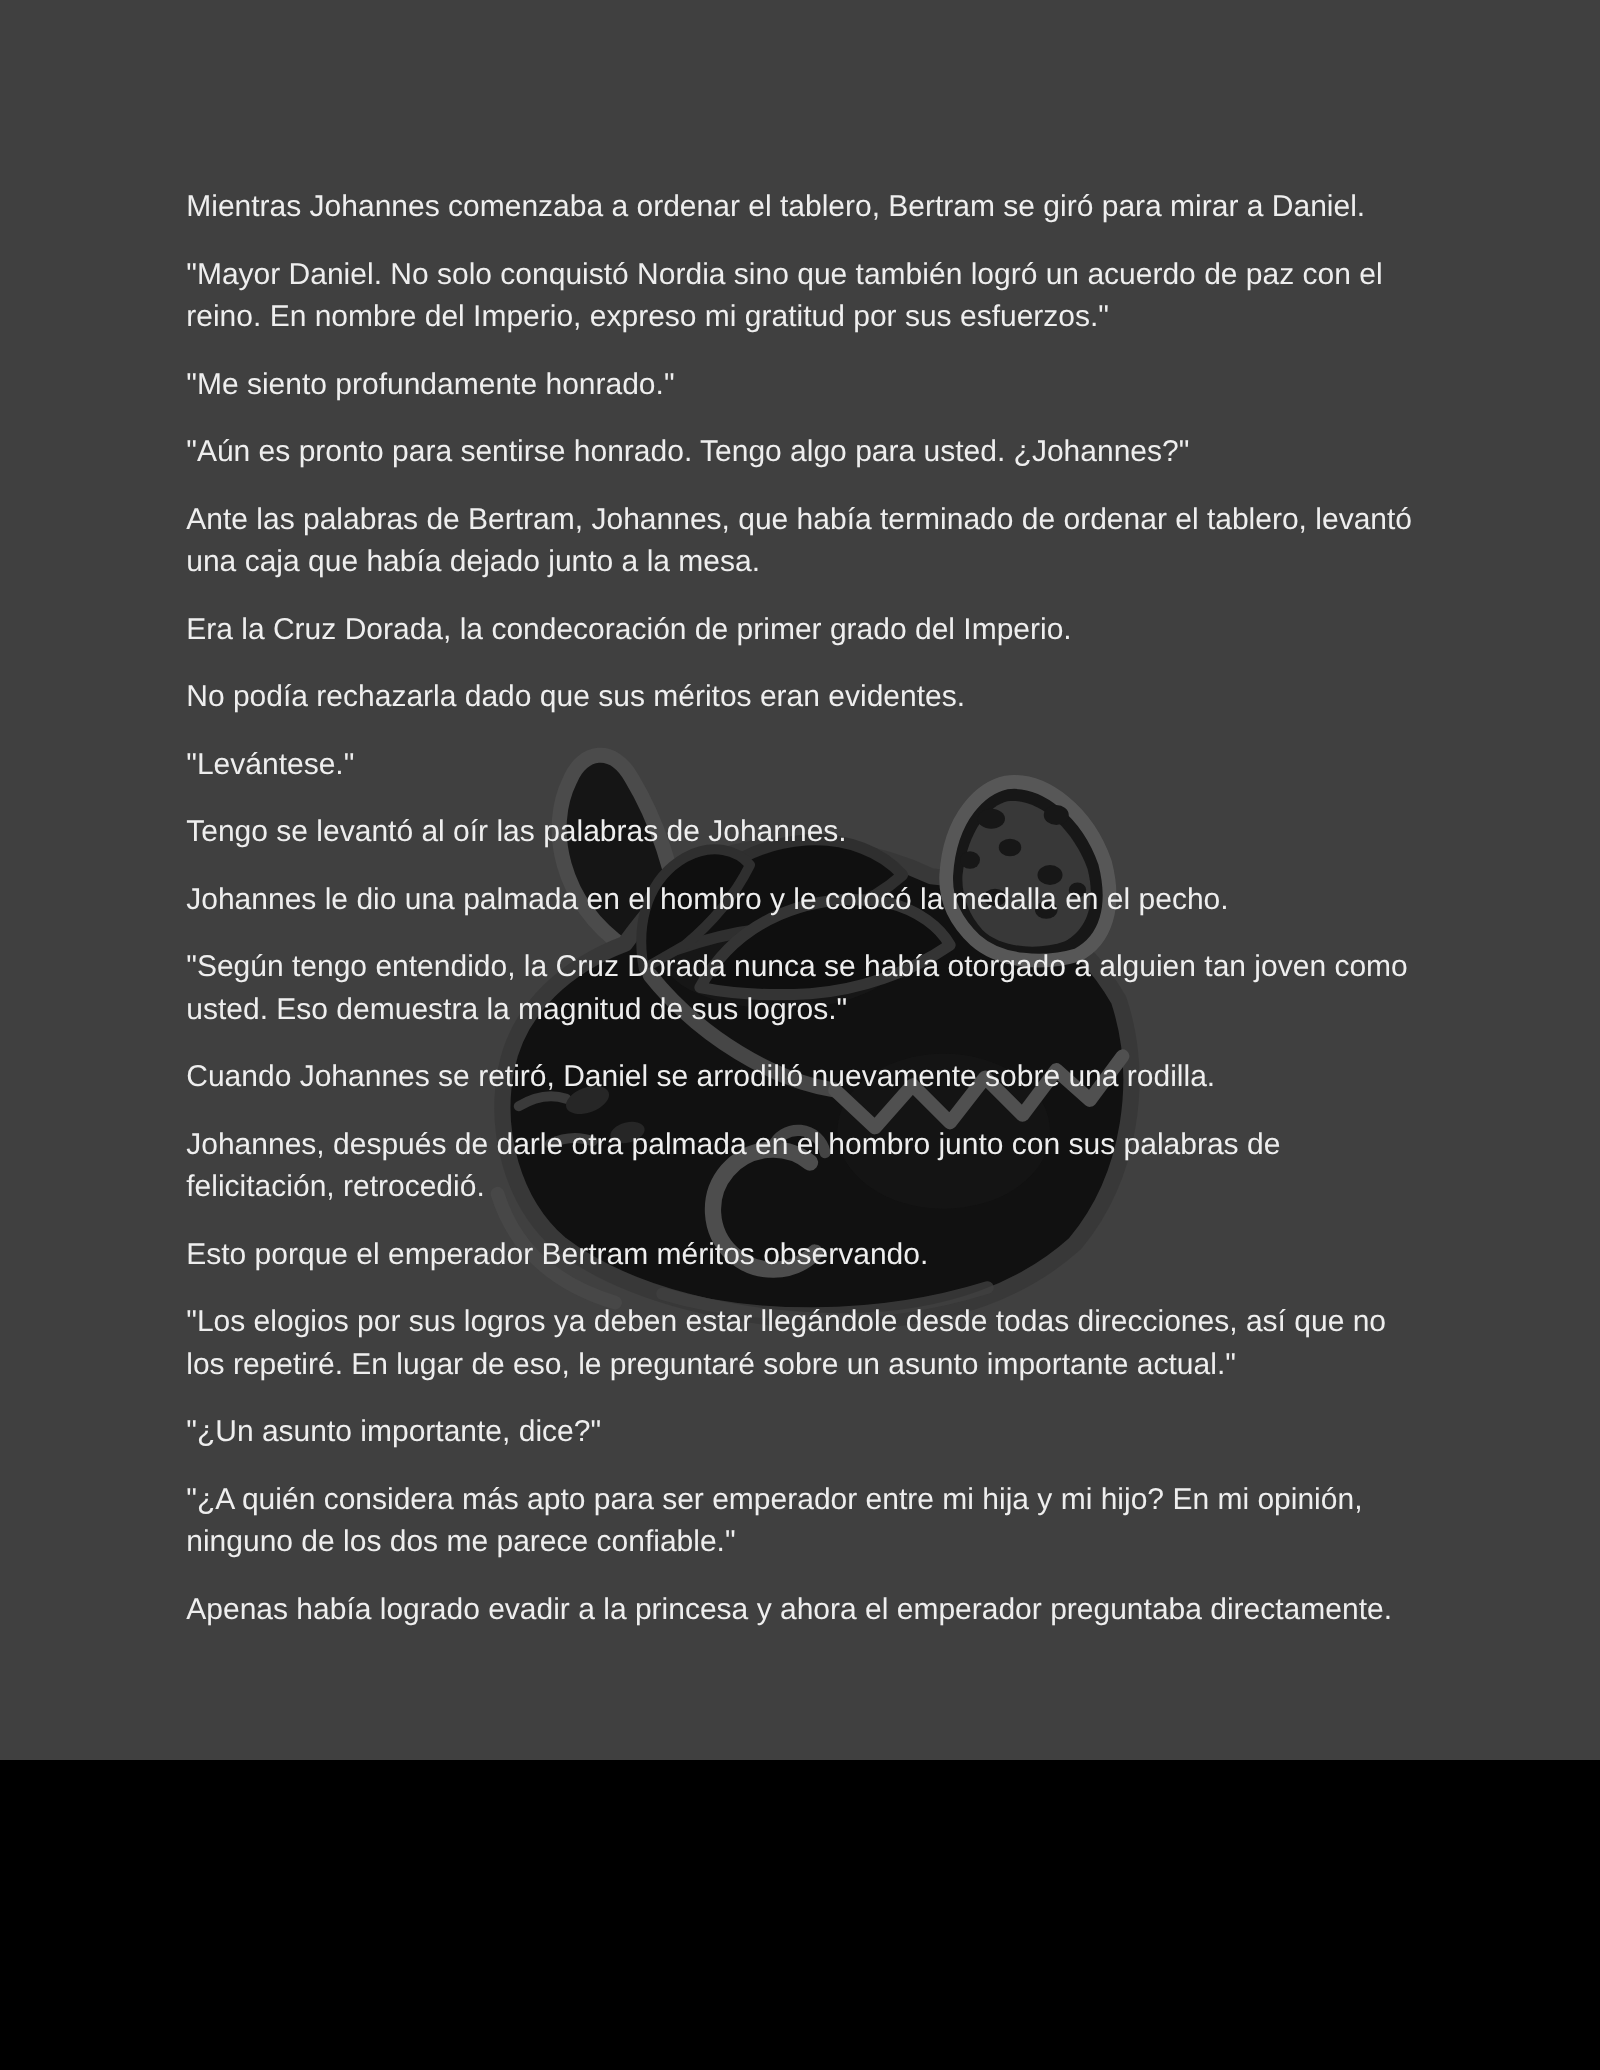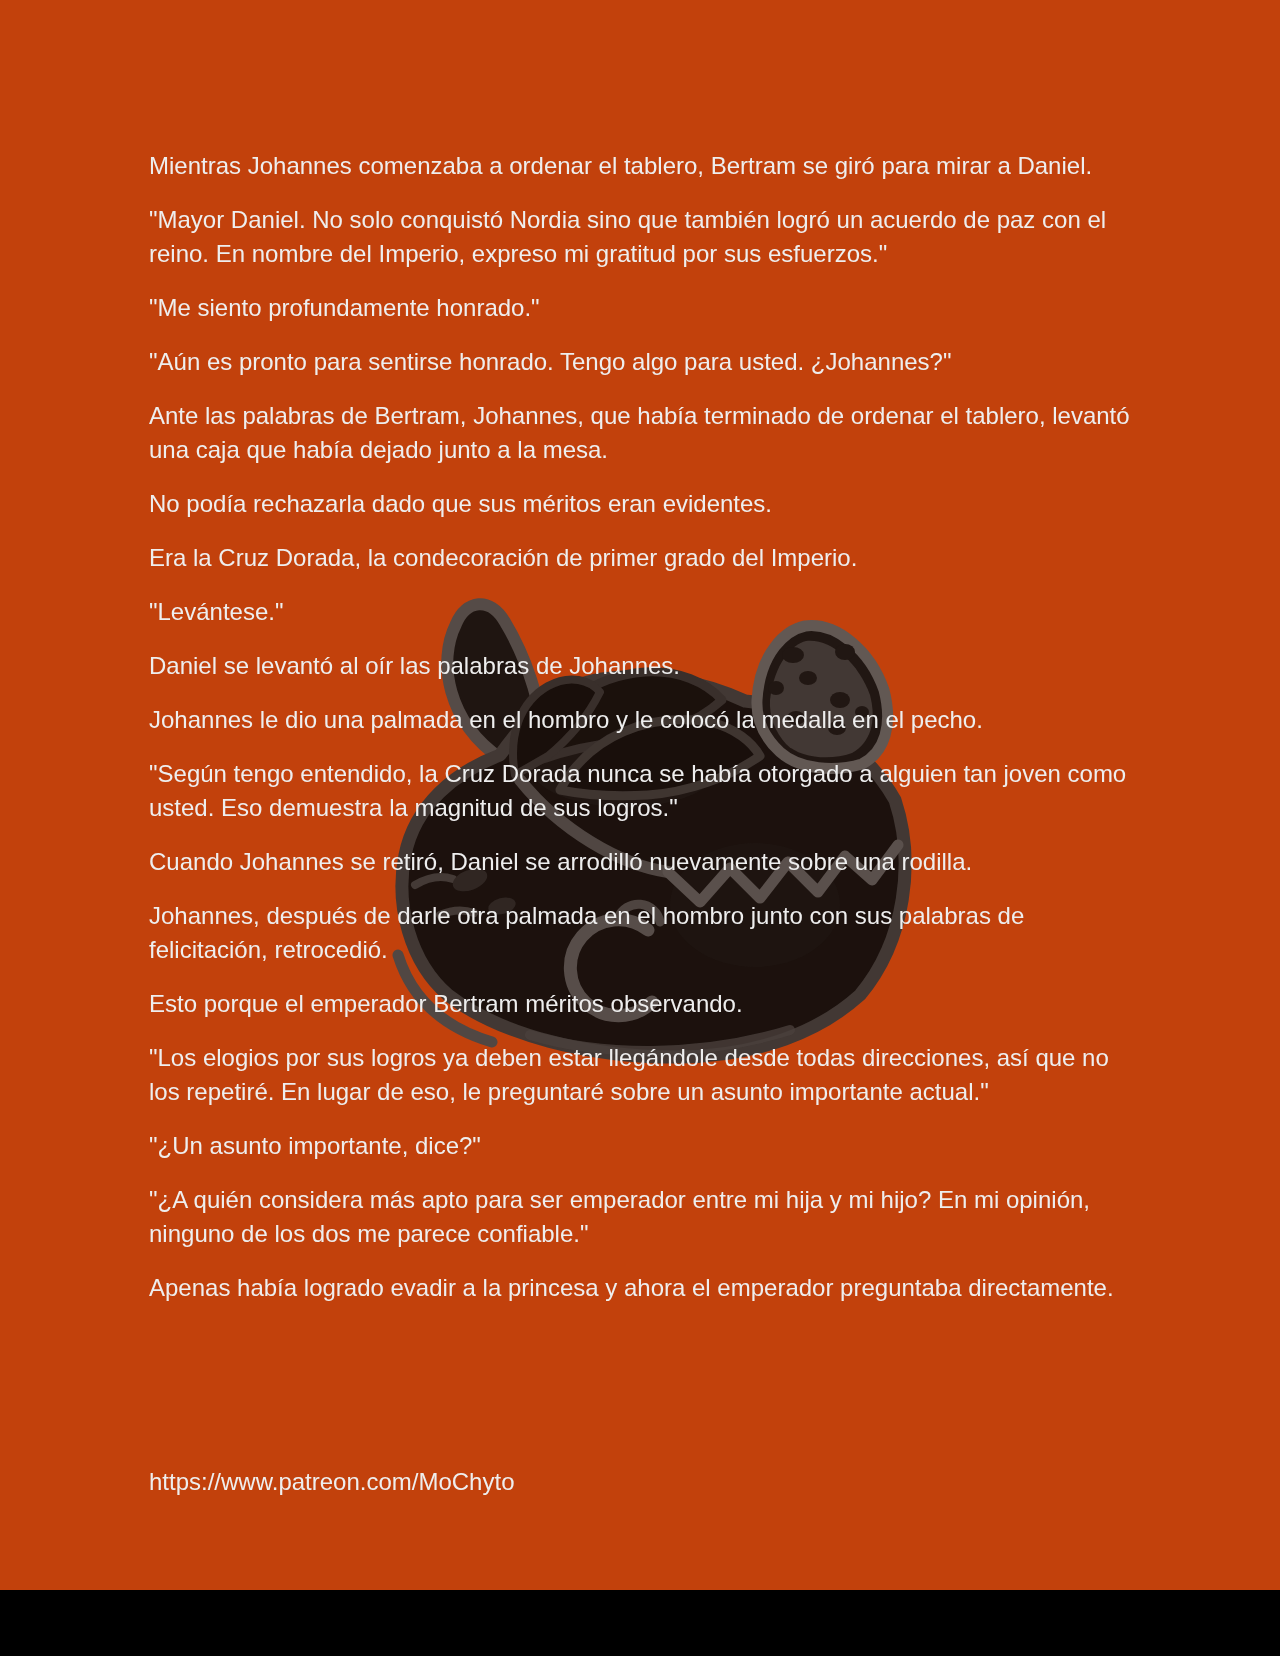--- a/index.html
+++ b/index.html
@@ -1,19 +1,19 @@
 <!DOCTYPE html>
 <html><head>
 <meta charset="utf-8">
 <style>
   html,body{margin:0;padding:0;background:#000;}
   .page{
     position:relative;
-    width:1280px;height:1590px;
-    background:#c2410c;
+    width:1280px;height:1408px;
+    background:#404040;
     overflow:hidden;
     font-family:"Liberation Sans",sans-serif;
   }
   .watermark{
     position:absolute;
     left:360px;top:580px;
     width:580px;height:500px;
     z-index:0;
     pointer-events:none;
   }
@@ -94,24 +94,24 @@
       <path d="M 530,1035 C 600,1056 700,1058 790,1030" fill="none" stroke="#404040" stroke-width="10" opacity="0.8"></path>
     </g>
   </svg>
 
   <main class="content">
       <p class="para">Mientras Johannes comenzaba a ordenar el tablero, Bertram se giró para mirar a Daniel.</p>
       <p class="para">"Mayor Daniel. No solo conquistó Nordia sino que también logró un acuerdo de paz con el reino. En nombre del Imperio, expreso mi gratitud por sus esfuerzos."</p>
       <p class="para">"Me siento profundamente honrado."</p>
       <p class="para">"Aún es pronto para sentirse honrado. Tengo algo para usted. ¿Johannes?"</p>
       <p class="para">Ante las palabras de Bertram, Johannes, que había terminado de ordenar el tablero, levantó una caja que había dejado junto a la mesa.</p>
+      <p class="para">Era la Cruz Dorada, la condecoración de primer grado del Imperio.</p>
       <p class="para">No podía rechazarla dado que sus méritos eran evidentes.</p>
-      <p class="para">Era la Cruz Dorada, la condecoración de primer grado del Imperio.</p>
       <p class="para">"Levántese."</p>
-      <p class="para">Daniel se levantó al oír las palabras de Johannes.</p>
+      <p class="para">Tengo se levantó al oír las palabras de Johannes.</p>
       <p class="para">Johannes le dio una palmada en el hombro y le colocó la medalla en el pecho.</p>
       <p class="para">"Según tengo entendido, la Cruz Dorada nunca se había otorgado a alguien tan joven como usted. Eso demuestra la magnitud de sus logros."</p>
       <p class="para">Cuando Johannes se retiró, Daniel se arrodilló nuevamente sobre una rodilla.</p>
       <p class="para">Johannes, después de darle otra palmada en el hombro junto con sus palabras de felicitación, retrocedió.</p>
       <p class="para">Esto porque el emperador Bertram méritos observando.</p>
       <p class="para">"Los elogios por sus logros ya deben estar llegándole desde todas direcciones, así que no los repetiré. En lugar de eso, le preguntaré sobre un asunto importante actual."</p>
       <p class="para">"¿Un asunto importante, dice?"</p>
       <p class="para">"¿A quién considera más apto para ser emperador entre mi hija y mi hijo? En mi opinión, ninguno de los dos me parece confiable."</p>
       <p class="para">Apenas había logrado evadir a la princesa y ahora el emperador preguntaba directamente.</p>
     </main>

